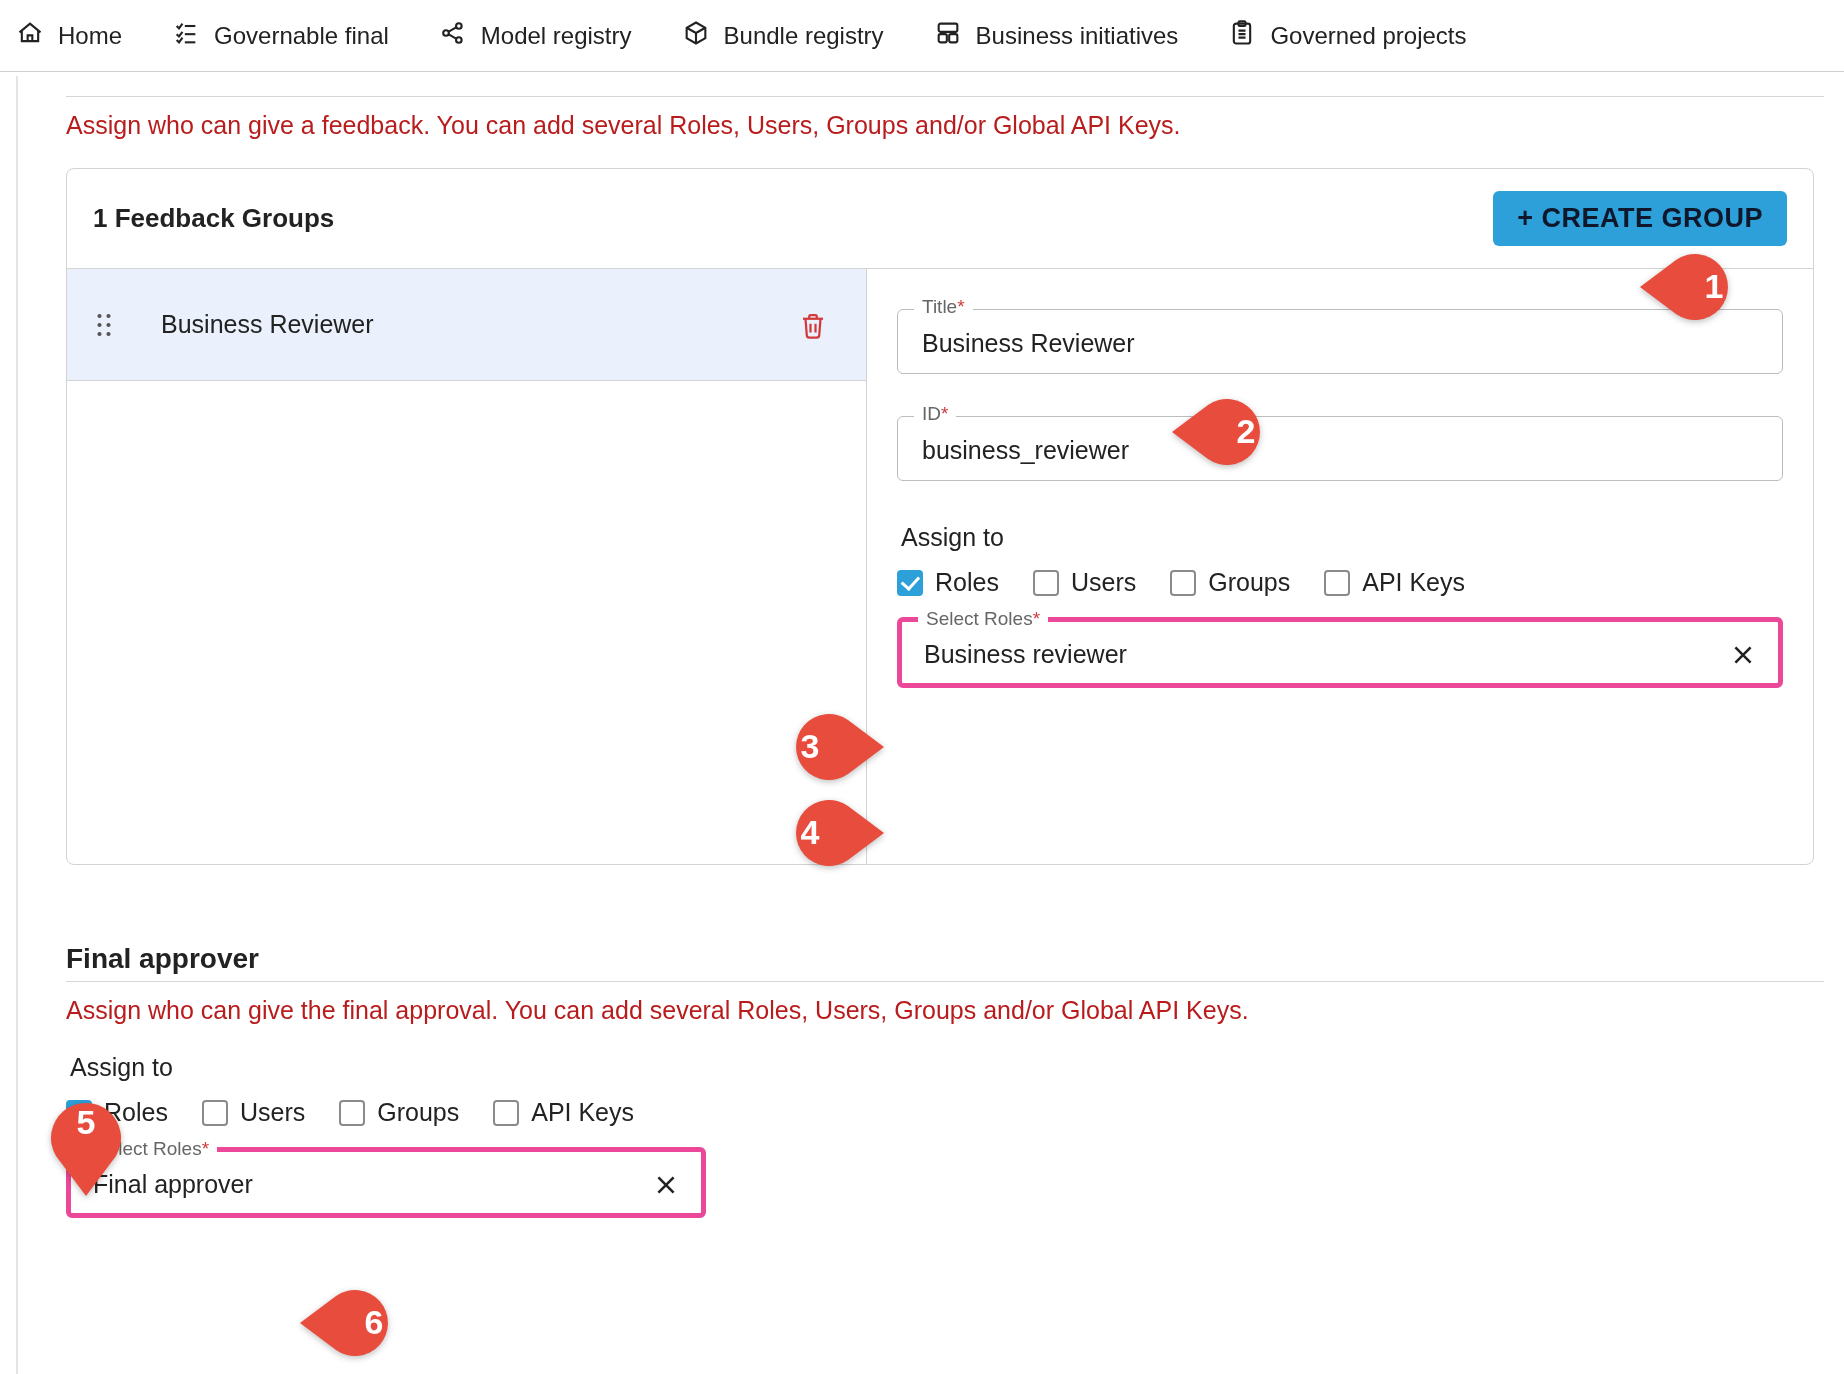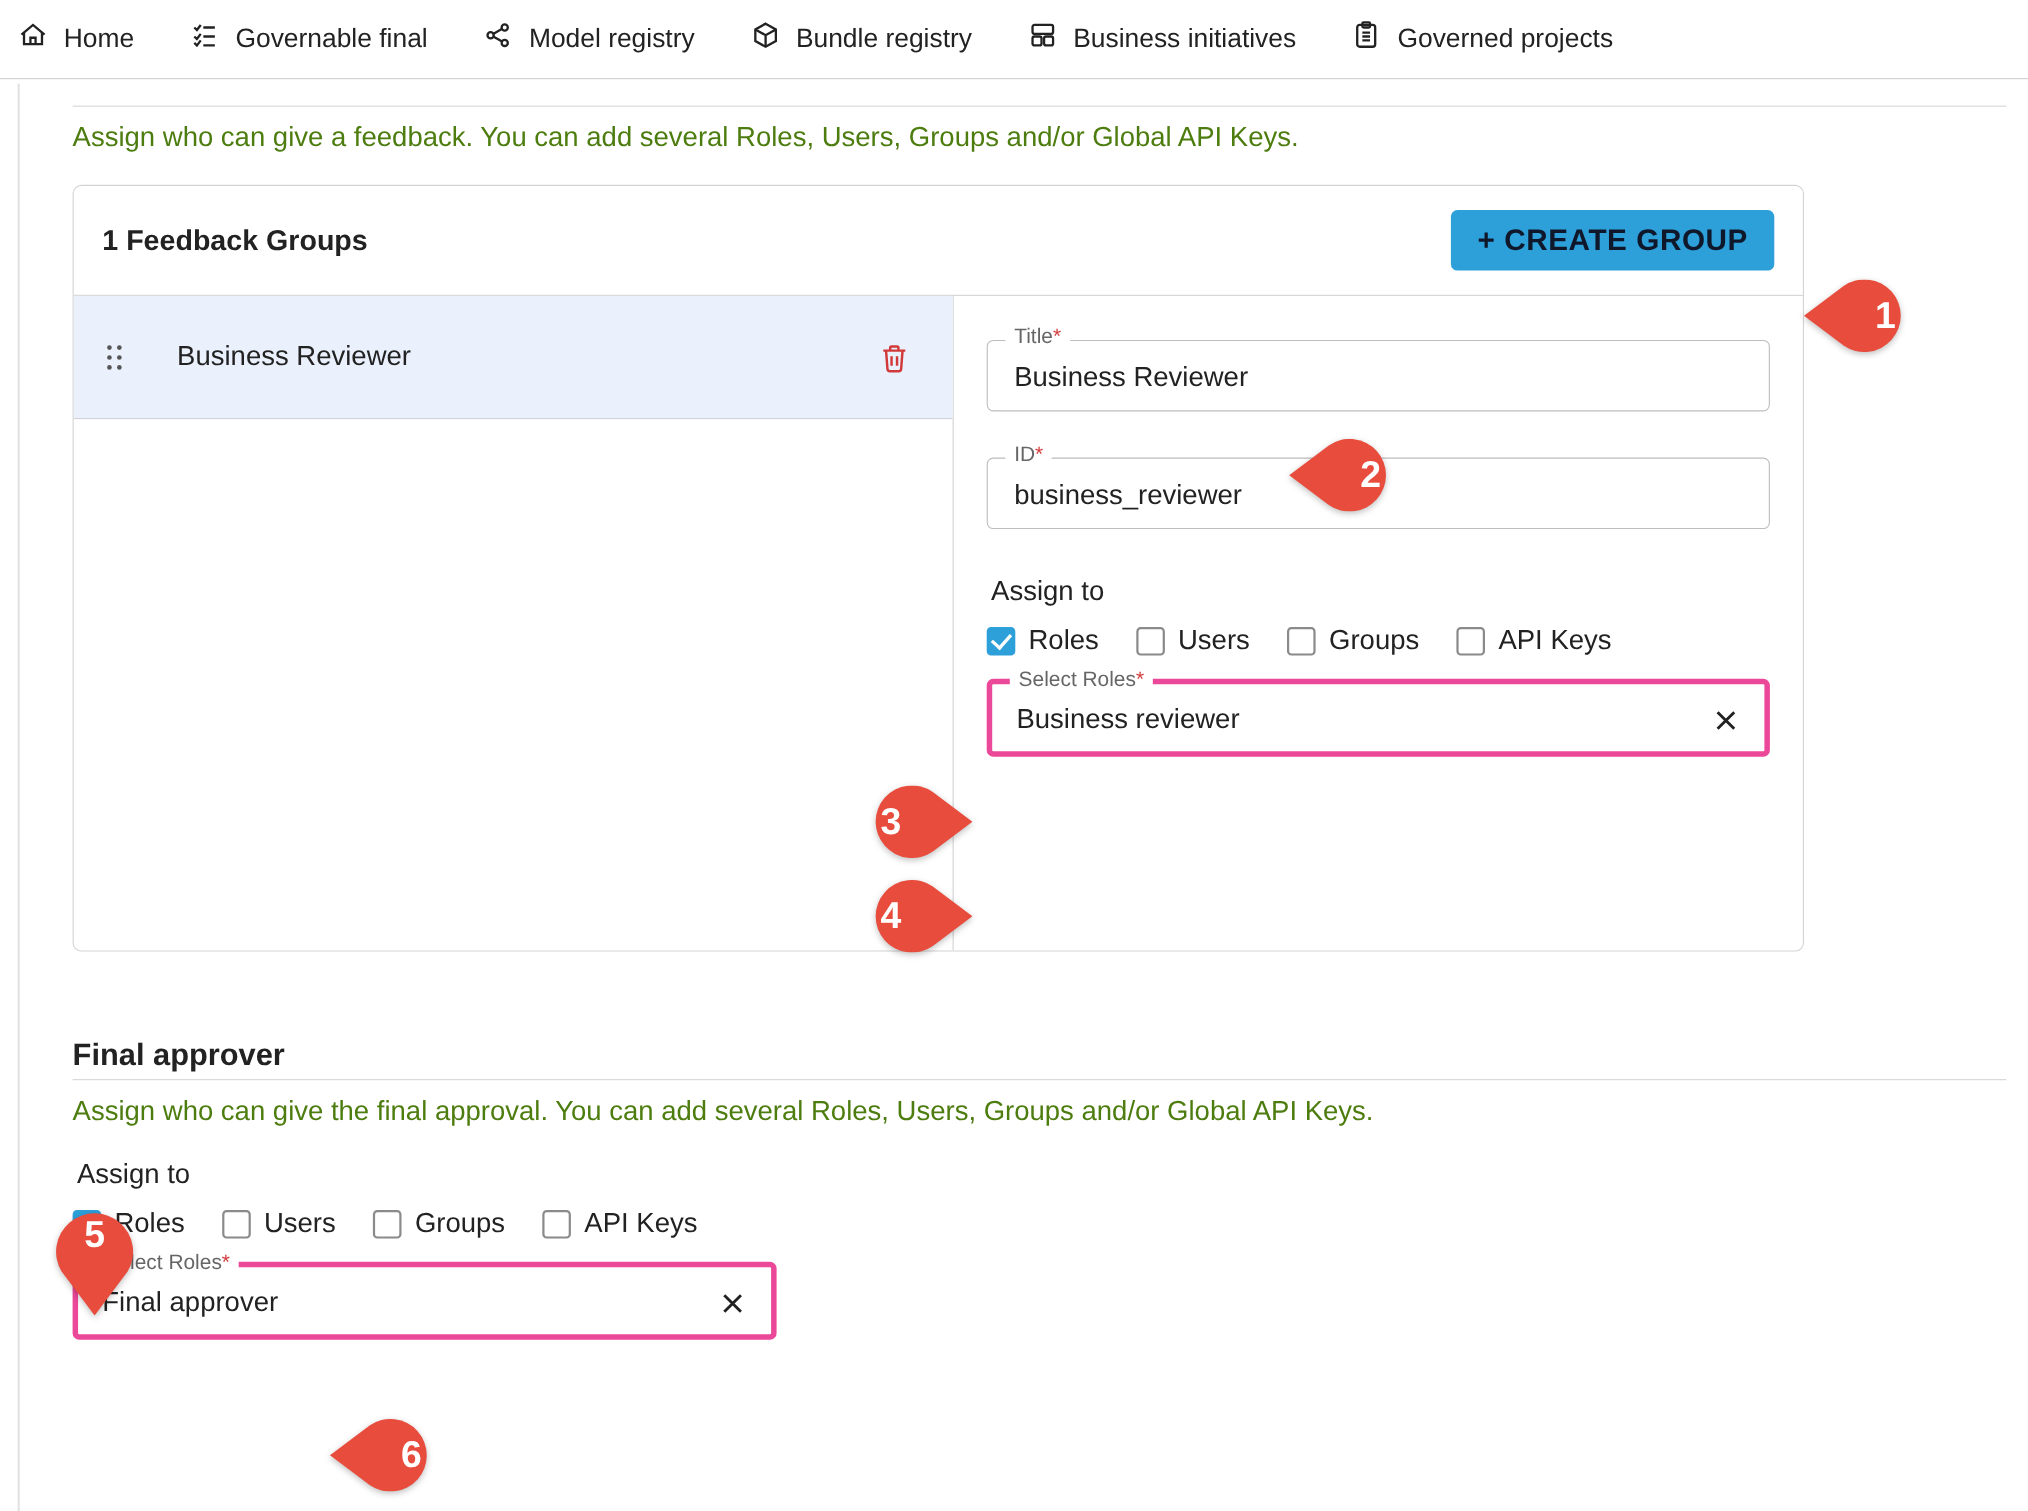--- a/index.html
+++ b/index.html
@@ -30,21 +30,21 @@
   
   .body-area {
     position: absolute; left: 16px; right: 0; top: 76px; bottom: 0;
     border-left: 2px solid #e3e3e3;
   }
   .body-inner { padding-left: 48px; padding-top: 20px; padding-right: 20px; }
 
   
   .section-title { font-size: 28px; font-weight: 700; margin: 4px 0 6px 0; }
   .section-hr { border: none; border-top: 1px solid #d6d6d6; margin: 0 0 14px 0; }
-  .section-desc { font-size: 25px; color: #4d7c0f; margin: 0 0 28px 0; }
+  .section-desc { font-size: 25px; color: #b91c1c; margin: 0 0 28px 0; }
 
   
   .panel {
     border: 1px solid #d3d3d3;
     border-radius: 8px;
     overflow: hidden;
     margin-bottom: 78px;
   }
   .panel-header {
     display: flex; align-items: center; justify-content: space-between;
@@ -211,21 +211,21 @@
       <span>Governed projects</span>
     </div>
   </div>
 
   <div class="body-area">
     <div class="body-inner">
 
       <hr class="section-hr">
       <div class="section-desc">Assign who can give a feedback. You can add several Roles, Users, Groups and/or Global API Keys.</div>
 
-      <div class="panel" style="width: 1574px;">
+      <div class="panel" style="width: 1748px;">
         <div class="panel-header">
           <div class="panel-title">1 Feedback Groups</div>
           <button class="create-btn">+ CREATE GROUP</button>
         </div>
         <div class="panel-split">
           <div class="panel-left">
             <div class="group-row">
               <span class="drag-dots">
                 <svg viewBox="0 0 10 16">
                     <circle cx="2" cy="2" r="1.4" fill="#555"></circle>

